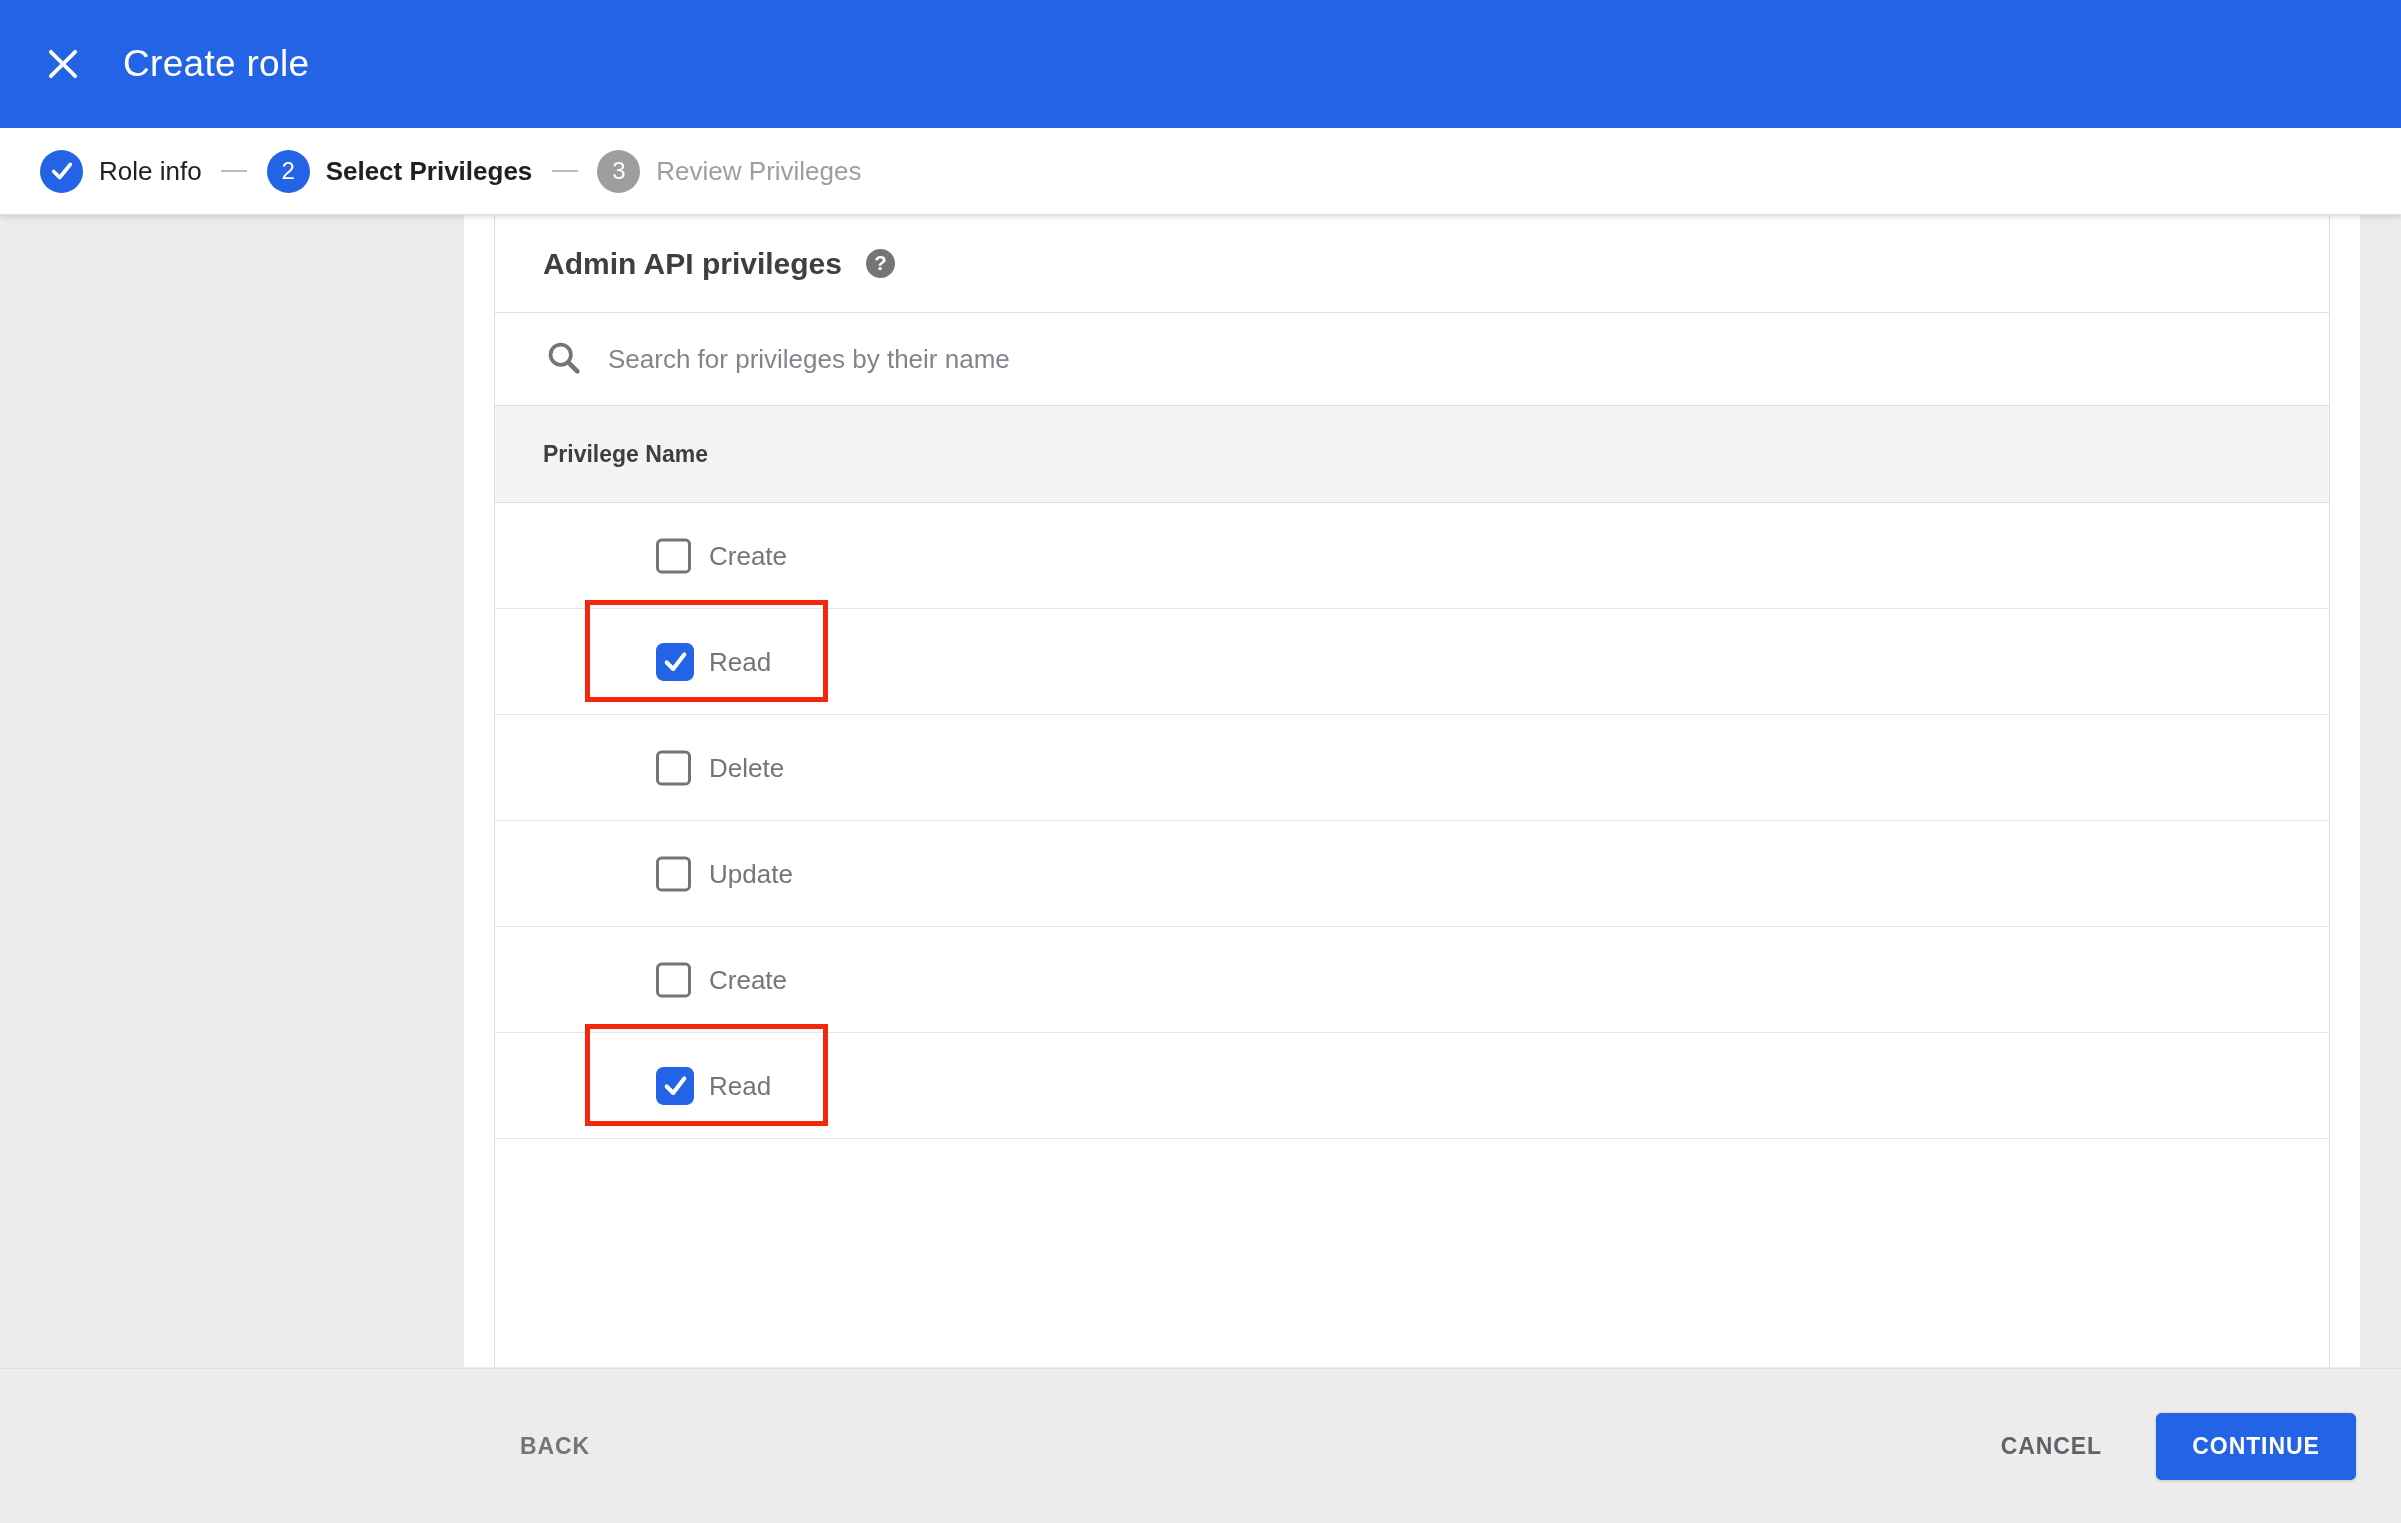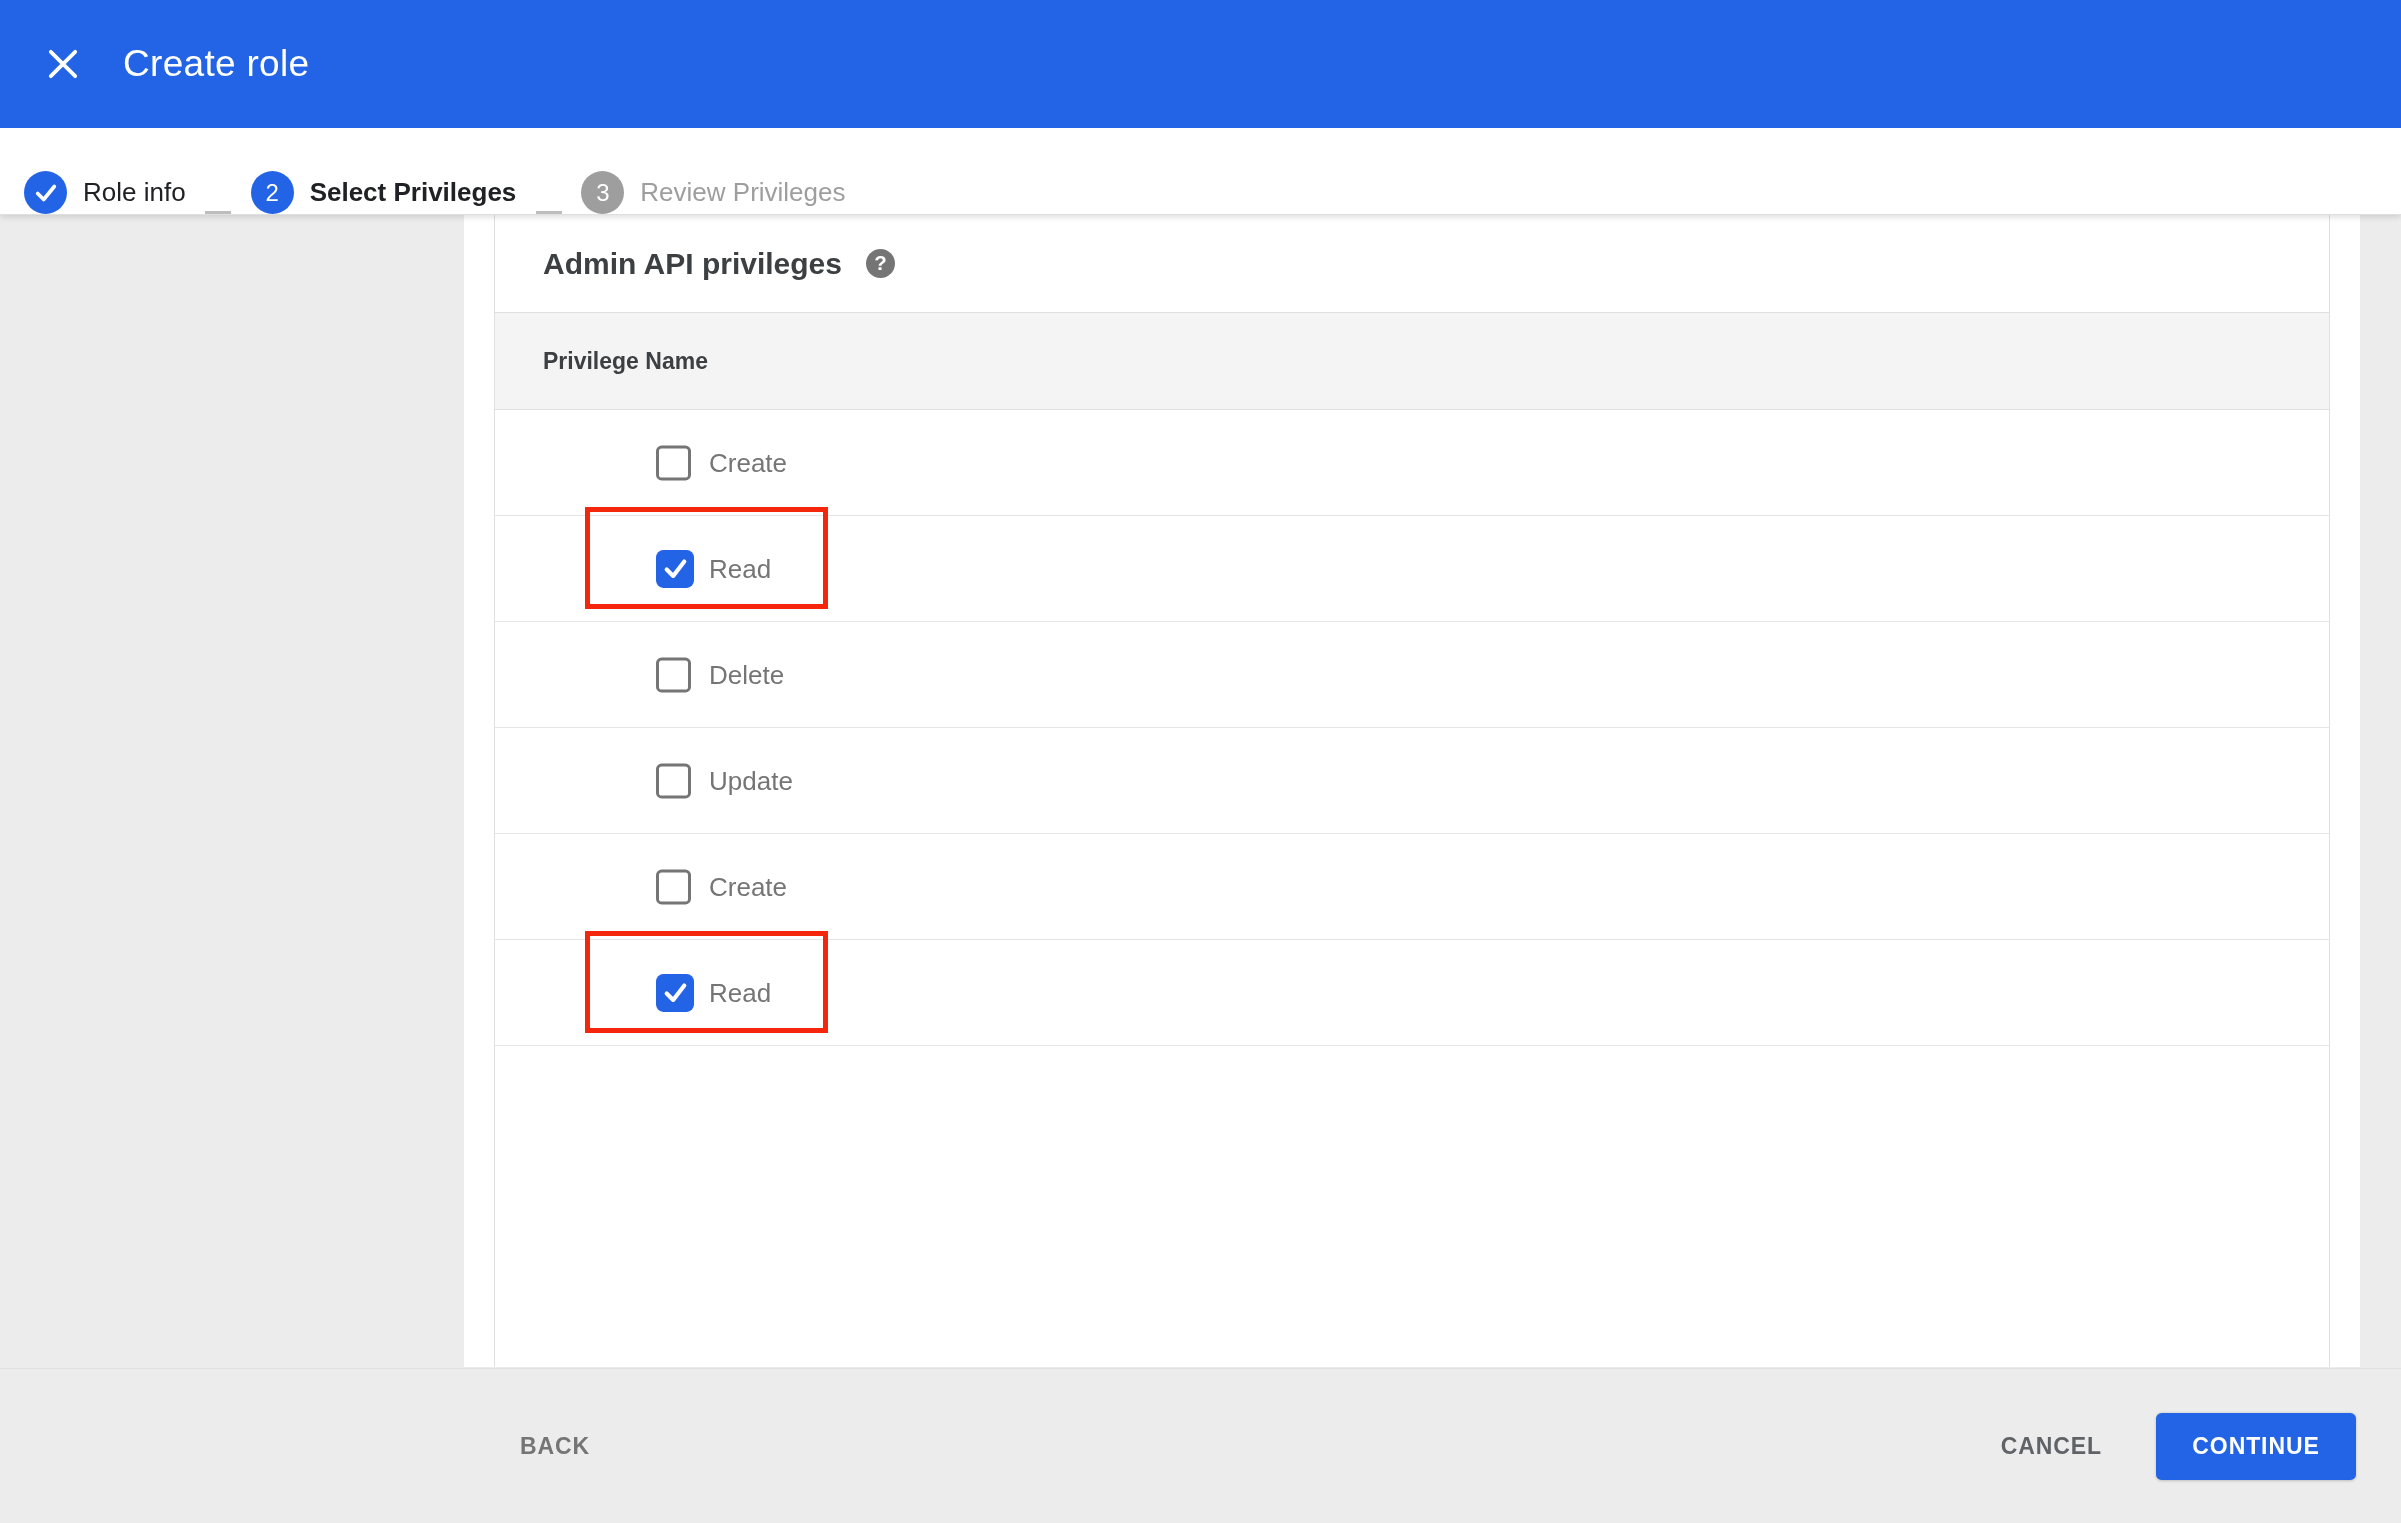--- a/index.html
+++ b/index.html
@@ -20,21 +20,21 @@
     width:56px; height:56px; margin-left:35px;
     display:flex; align-items:center; justify-content:center; cursor:pointer;
   }
   .appbar-title {
     color:#ffffff; font-size:37px; font-weight:400; margin-left:32px; letter-spacing:0.3px;
   }
 
   
   .stepper {
     position:absolute; left:0; top:128px; width:2401px; height:87px;
-    background:#ffffff; display:flex; align-items:flex-end; padding-left:24px;
+    background:#ffffff; display:flex; align-items:center; padding-left:40px;
     border-bottom:0.9px solid #e0e0e0;
     box-shadow:0 2.8px 5.6px rgba(0,0,0,.12);
     z-index:15;
   }
   .step { display:flex; align-items:center; }
   .step-circle {
     width:43px; height:43px; border-radius:50%;
     display:flex; align-items:center; justify-content:center;
     color:#fff; font-size:24px; font-weight:400; flex:none;
   }
@@ -185,20 +185,29 @@
 
 <main class="page-body">
   <section class="card">
     <div class="panel">
 
       <div class="panel-heading">
         <span class="section-title">Admin API privileges</span>
         <span class="help-icon">?</span>
       </div>
 
+      <div class="search-row">
+        <span>
+          <svg width="37" height="37" viewBox="0 0 40 40">
+            <circle cx="17" cy="17" r="11" fill="none" stroke="#757575" stroke-width="4"></circle>
+            <path d="M25.5 25.5 L35 35" stroke="#757575" stroke-width="5" stroke-linecap="round"></path>
+          </svg>
+        </span>
+        <input class="search-input" type="text" placeholder="Search for privileges by their name" style="">
+      </div>
 
       <div class="table-header">
         <span class="table-header-label">Privilege Name</span>
       </div>
 
       <div>
           <div class="prow child">
 
     <span class="cb">
       

